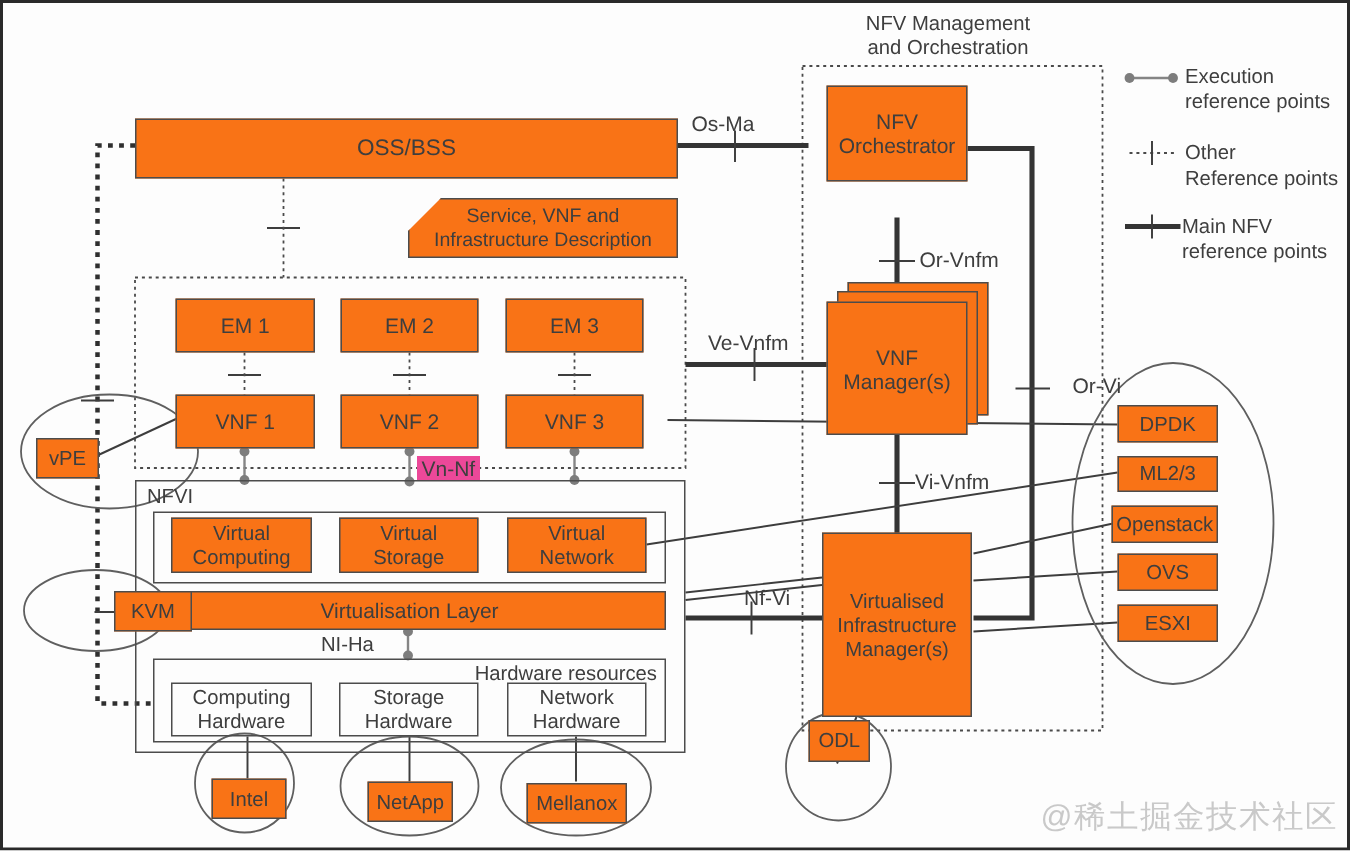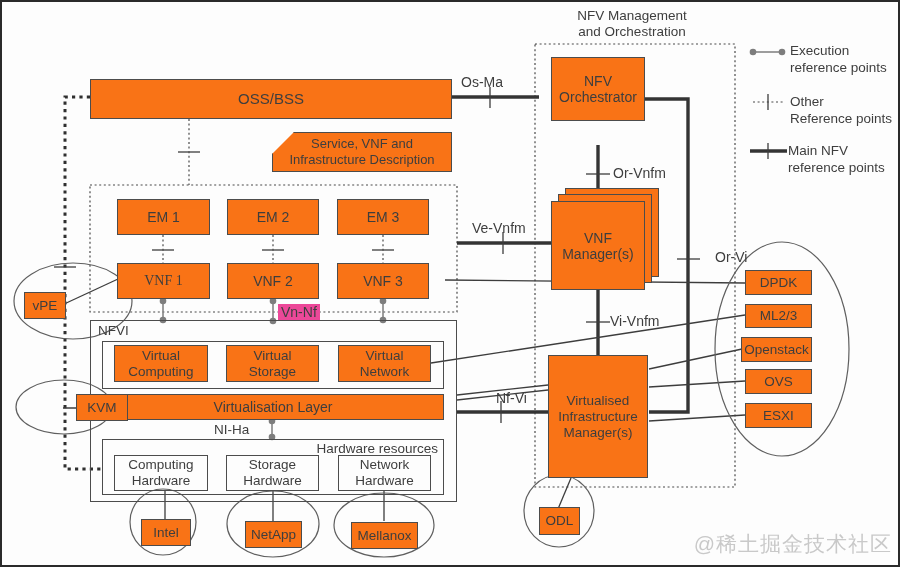--- a/index.html
+++ b/index.html
@@ -118,21 +118,21 @@
     <path class="ln" d="M766,141 V157"></path>
   </svg>
 
   <div class="box f15" style="left:88px;top:77px;width:362px;height:40px;">OSS/BSS</div>
   <div class="box" style="left:270px;top:130px;width:180px;height:40px;font-size:13px;clip-path:polygon(22px 0,100% 0,100% 100%,0 100%,0 22px);">Service, VNF and
 Infrastructure Description</div>
 
   <div class="box f14" style="left:115px;top:197px;width:93px;height:36px;">EM 1</div>
   <div class="box f14" style="left:225px;top:197px;width:92px;height:36px;">EM 2</div>
   <div class="box f14" style="left:335px;top:197px;width:92px;height:36px;">EM 3</div>
-  <div class="box f14" style="left:115px;top:261px;width:93px;height:36px;font-family:Liberation Serif, serif;">VNF 1</div>
+  <div class="box f14" style="left:115px;top:261px;width:93px;height:36px;">VNF 1</div>
   <div class="box f14" style="left:225px;top:261px;width:92px;height:36px;">VNF 2</div>
   <div class="box f14" style="left:335px;top:261px;width:92px;height:36px;">VNF 3</div>
 
   <div class="box ghost" style="left:88px;top:318px;width:367px;height:182px;"></div>
   <div class="lbl" style="left:96px;top:321px;">NFVI</div>
   <div class="box ghost" style="left:100px;top:339px;width:342px;height:48px;"></div>
   <div class="box" style="left:112px;top:343px;width:94px;height:37px;">Virtual
 Computing</div>
   <div class="box" style="left:224px;top:343px;width:93px;height:37px;">Virtual
 Storage</div>
@@ -147,21 +147,21 @@
   <div class="box ghost" style="left:224px;top:453px;width:93px;height:36px;">Storage
 Hardware</div>
   <div class="box ghost" style="left:336px;top:453px;width:93px;height:36px;">Network
 Hardware</div>
 
   <div class="box" style="left:22px;top:290px;width:42px;height:27px;">vPE</div>
   <div class="box" style="left:26px;top:392px;width:52px;height:27px;margin-left:48px;">KVM</div>
   <div class="box" style="left:139px;top:517px;width:50px;height:27px;">Intel</div>
   <div class="box" style="left:243px;top:519px;width:57px;height:27px;">NetApp</div>
   <div class="box" style="left:349px;top:520px;width:67px;height:27px;">Mellanox</div>
-  <div class="box" style="left:537px;top:505px;width:41px;height:28px;">ODL</div>
+  <div class="box" style="left:537px;top:478px;width:41px;height:28px;">ODL</div>
 
   <div class="lbl ctr" style="left:555px;top:6px;width:150px;font-size:13.5px;">NFV Management
 and Orchestration</div>
   <div class="box f14" style="left:549px;top:55px;width:94px;height:64px;">NFV
 Orchestrator</div>
   <div class="box" style="left:563px;top:186px;width:94px;height:89px;"></div>
   <div class="box" style="left:556px;top:192px;width:94px;height:89px;"></div>
   <div class="box f14" style="left:549px;top:199px;width:94px;height:89px;">VNF
 Manager(s)</div>
   <div class="box" style="left:546px;top:353px;width:100px;height:123px;">Virtualised

